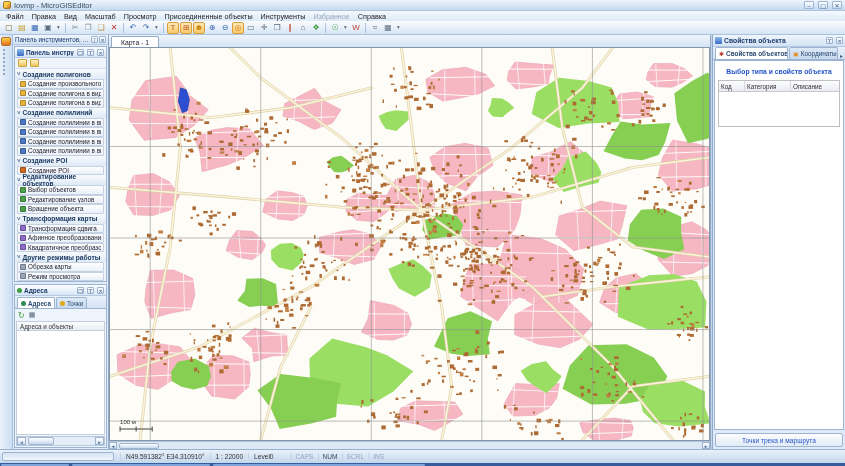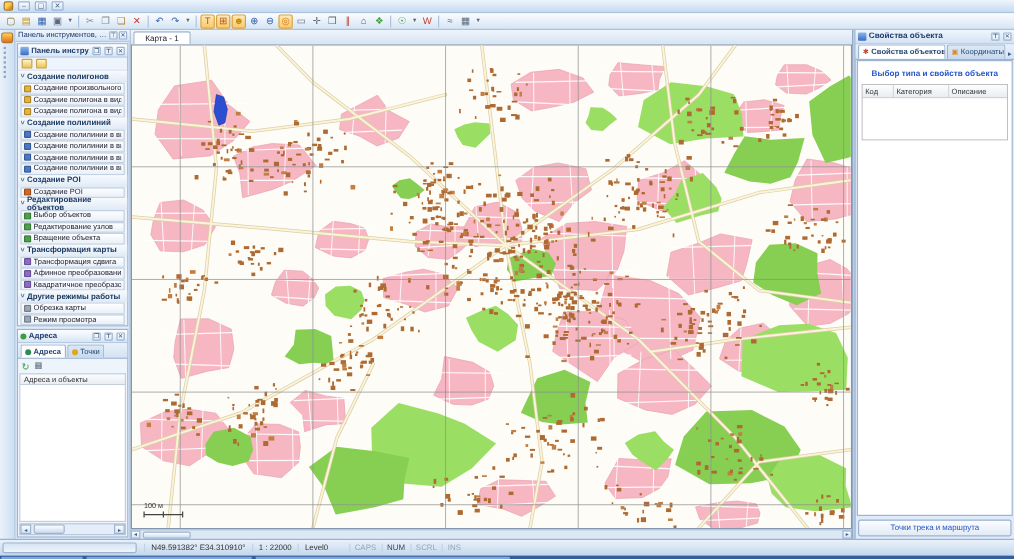--- a/index.html
+++ b/index.html
@@ -104,25 +104,37 @@
   .taskbar { height:3px; flex:none; background:#355d9e; display:flex; align-items:center; gap:3px; padding:0 1px; }
   .tk-seg { height:2px; background:#7ea6dc; border-radius:1px; }
 </style>
 </head>
 <body>
 
 <div class="window">
 
   <div class="titlebar">
     <span class="title-icon"></span>
+    <span class="title-label">Iovmp - MicroGISEditor</span>
     <span class="win-btn">–</span>
     <span class="win-btn">▢</span>
     <span class="win-btn">✕</span>
   </div>
 
+  <div class="menubar">
+      <span class="mi">Файл</span>
+      <span class="mi">Правка</span>
+      <span class="mi">Вид</span>
+      <span class="mi">Масштаб</span>
+      <span class="mi">Просмотр</span>
+      <span class="mi">Присоединенные объекты</span>
+      <span class="mi">Инструменты</span>
+      <span class="mi dis">Избранное</span>
+      <span class="mi">Справка</span>
+    </div>
 
   <div class="toolbar">
       <span class="tbtn" style="color: rgb(138, 109, 31);">▢</span>
       <span class="tbtn" style="color: rgb(201, 148, 23);">▤</span>
       <span class="tbtn" style="color: rgb(47, 95, 176);">▦</span>
       <span class="tbtn" style="color: rgb(90, 107, 125);">▣</span>
       <span class="tbtn dd">▾</span>
       <span class="tsep"></span>
       <span class="tbtn" style="color: rgb(125, 141, 160);">✂</span>
       <span class="tbtn" style="color: rgb(125, 141, 160);">❐</span>

